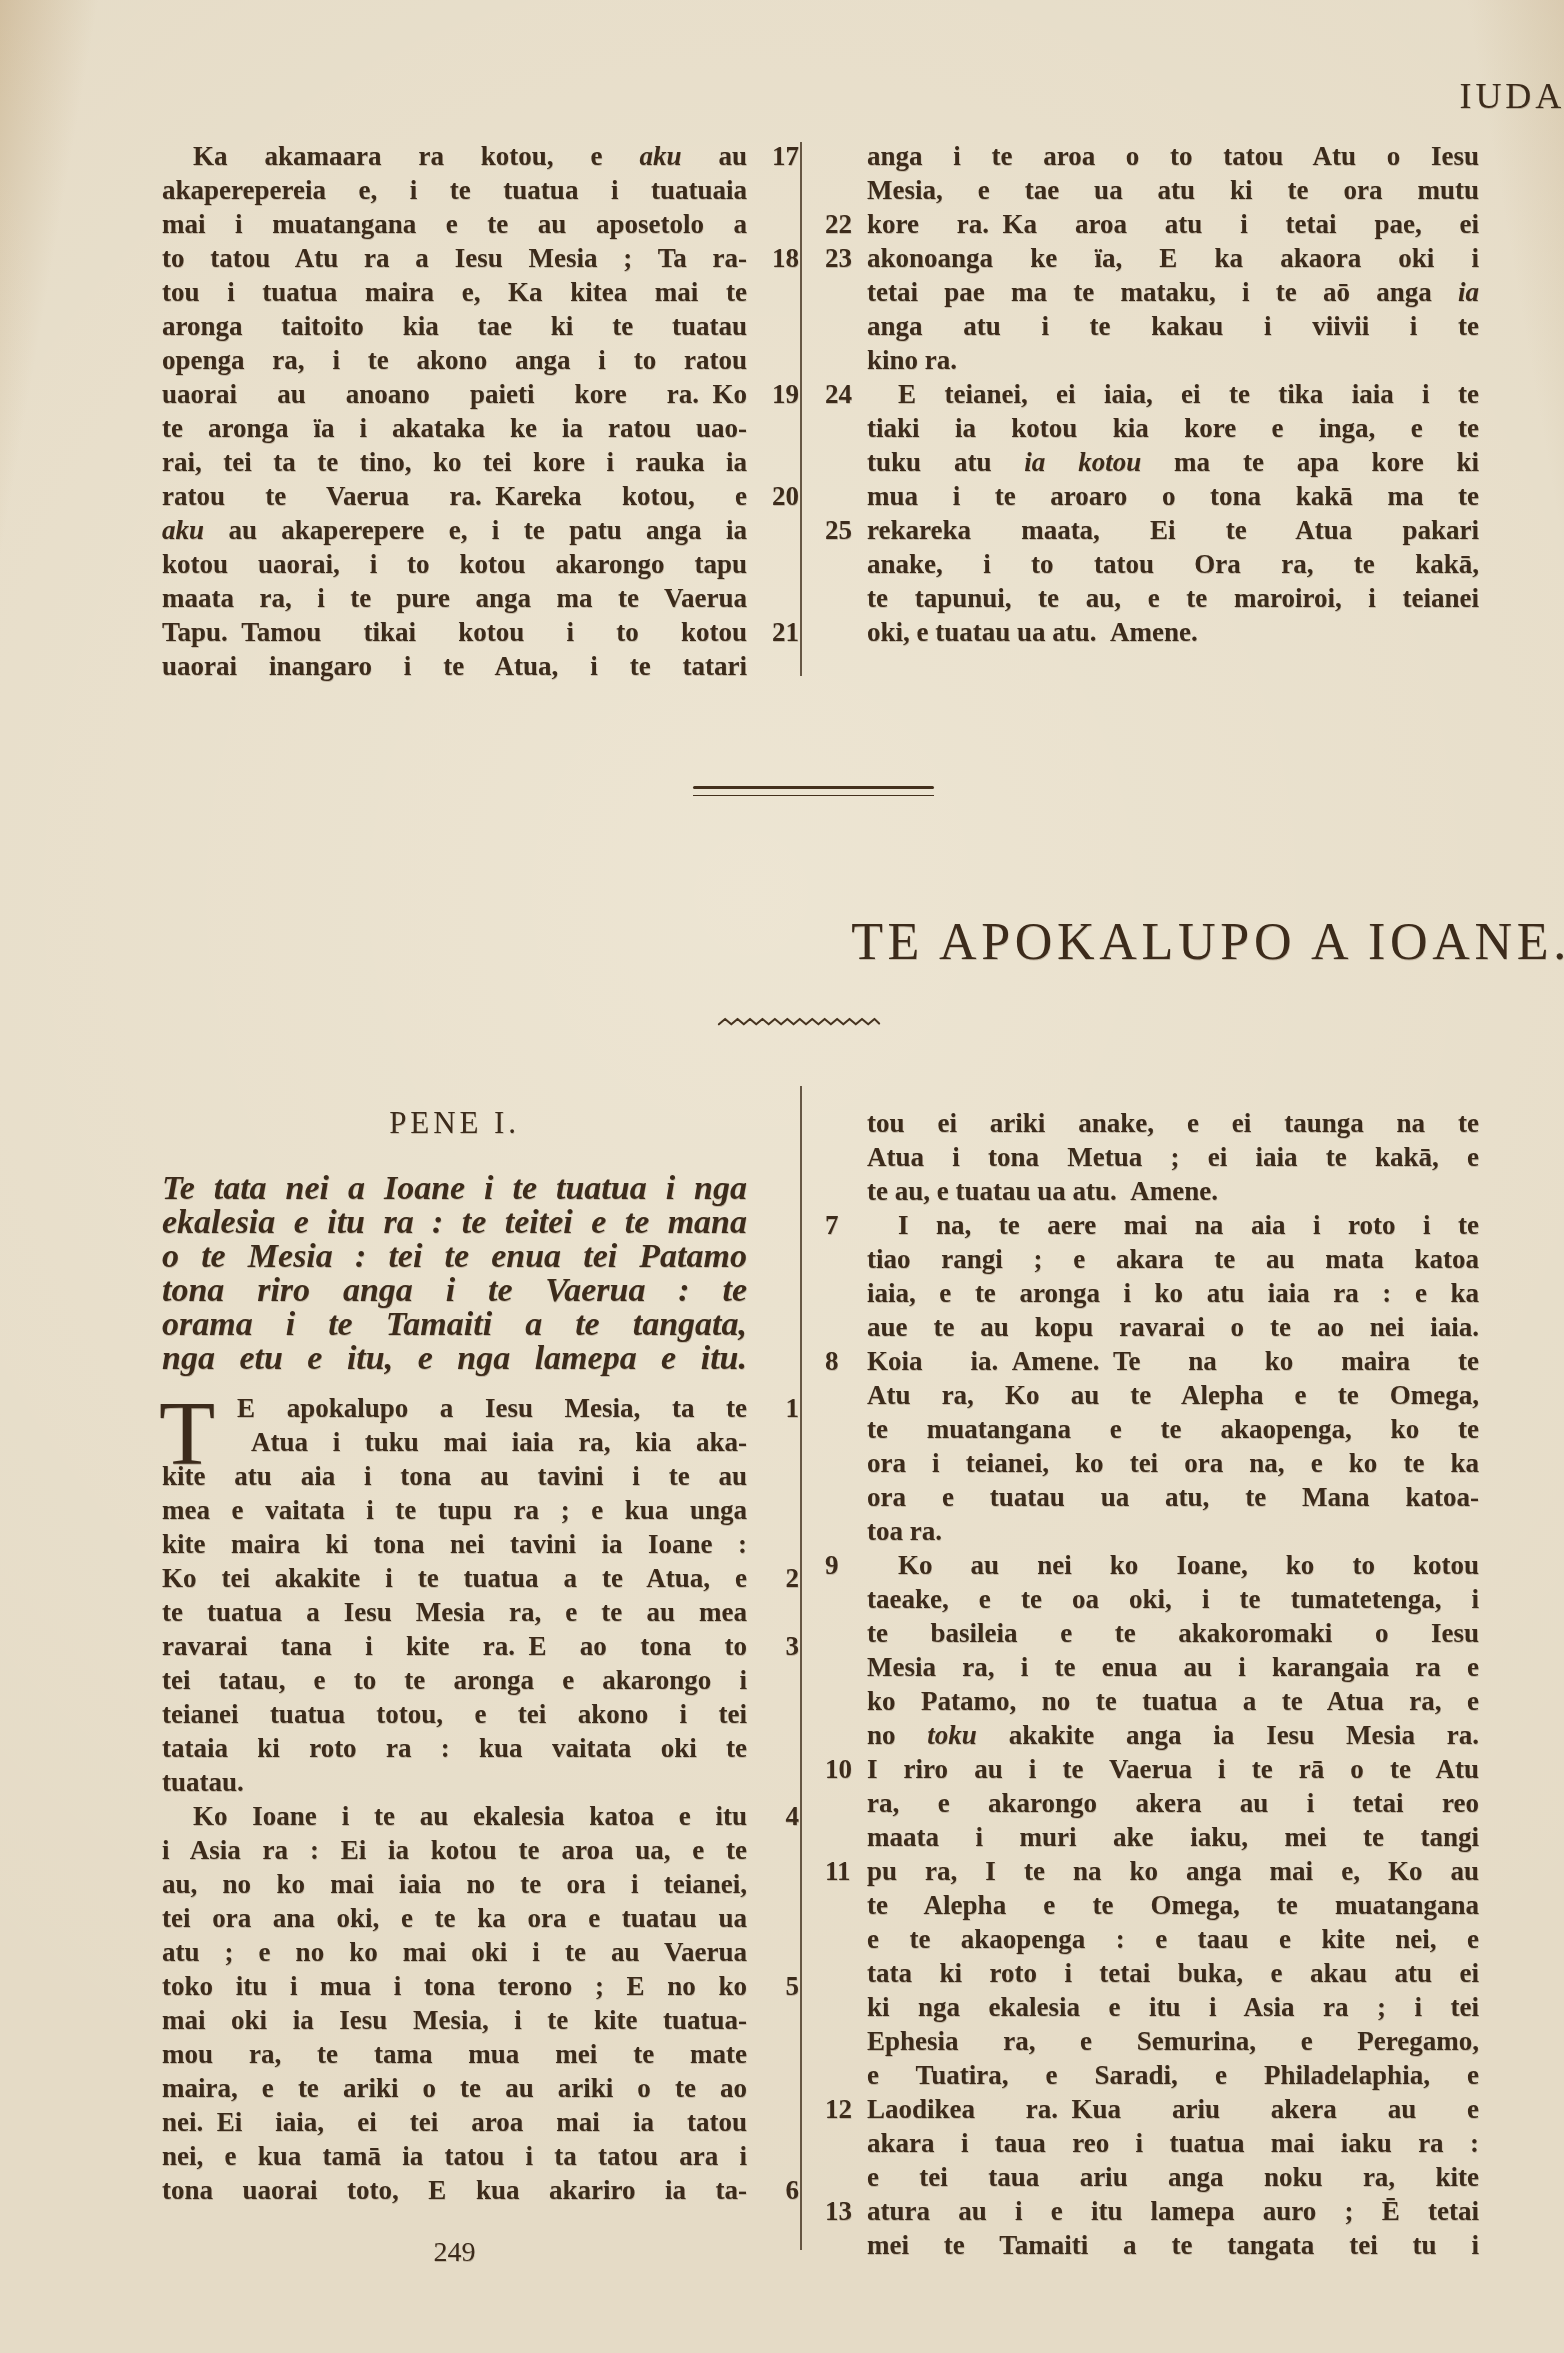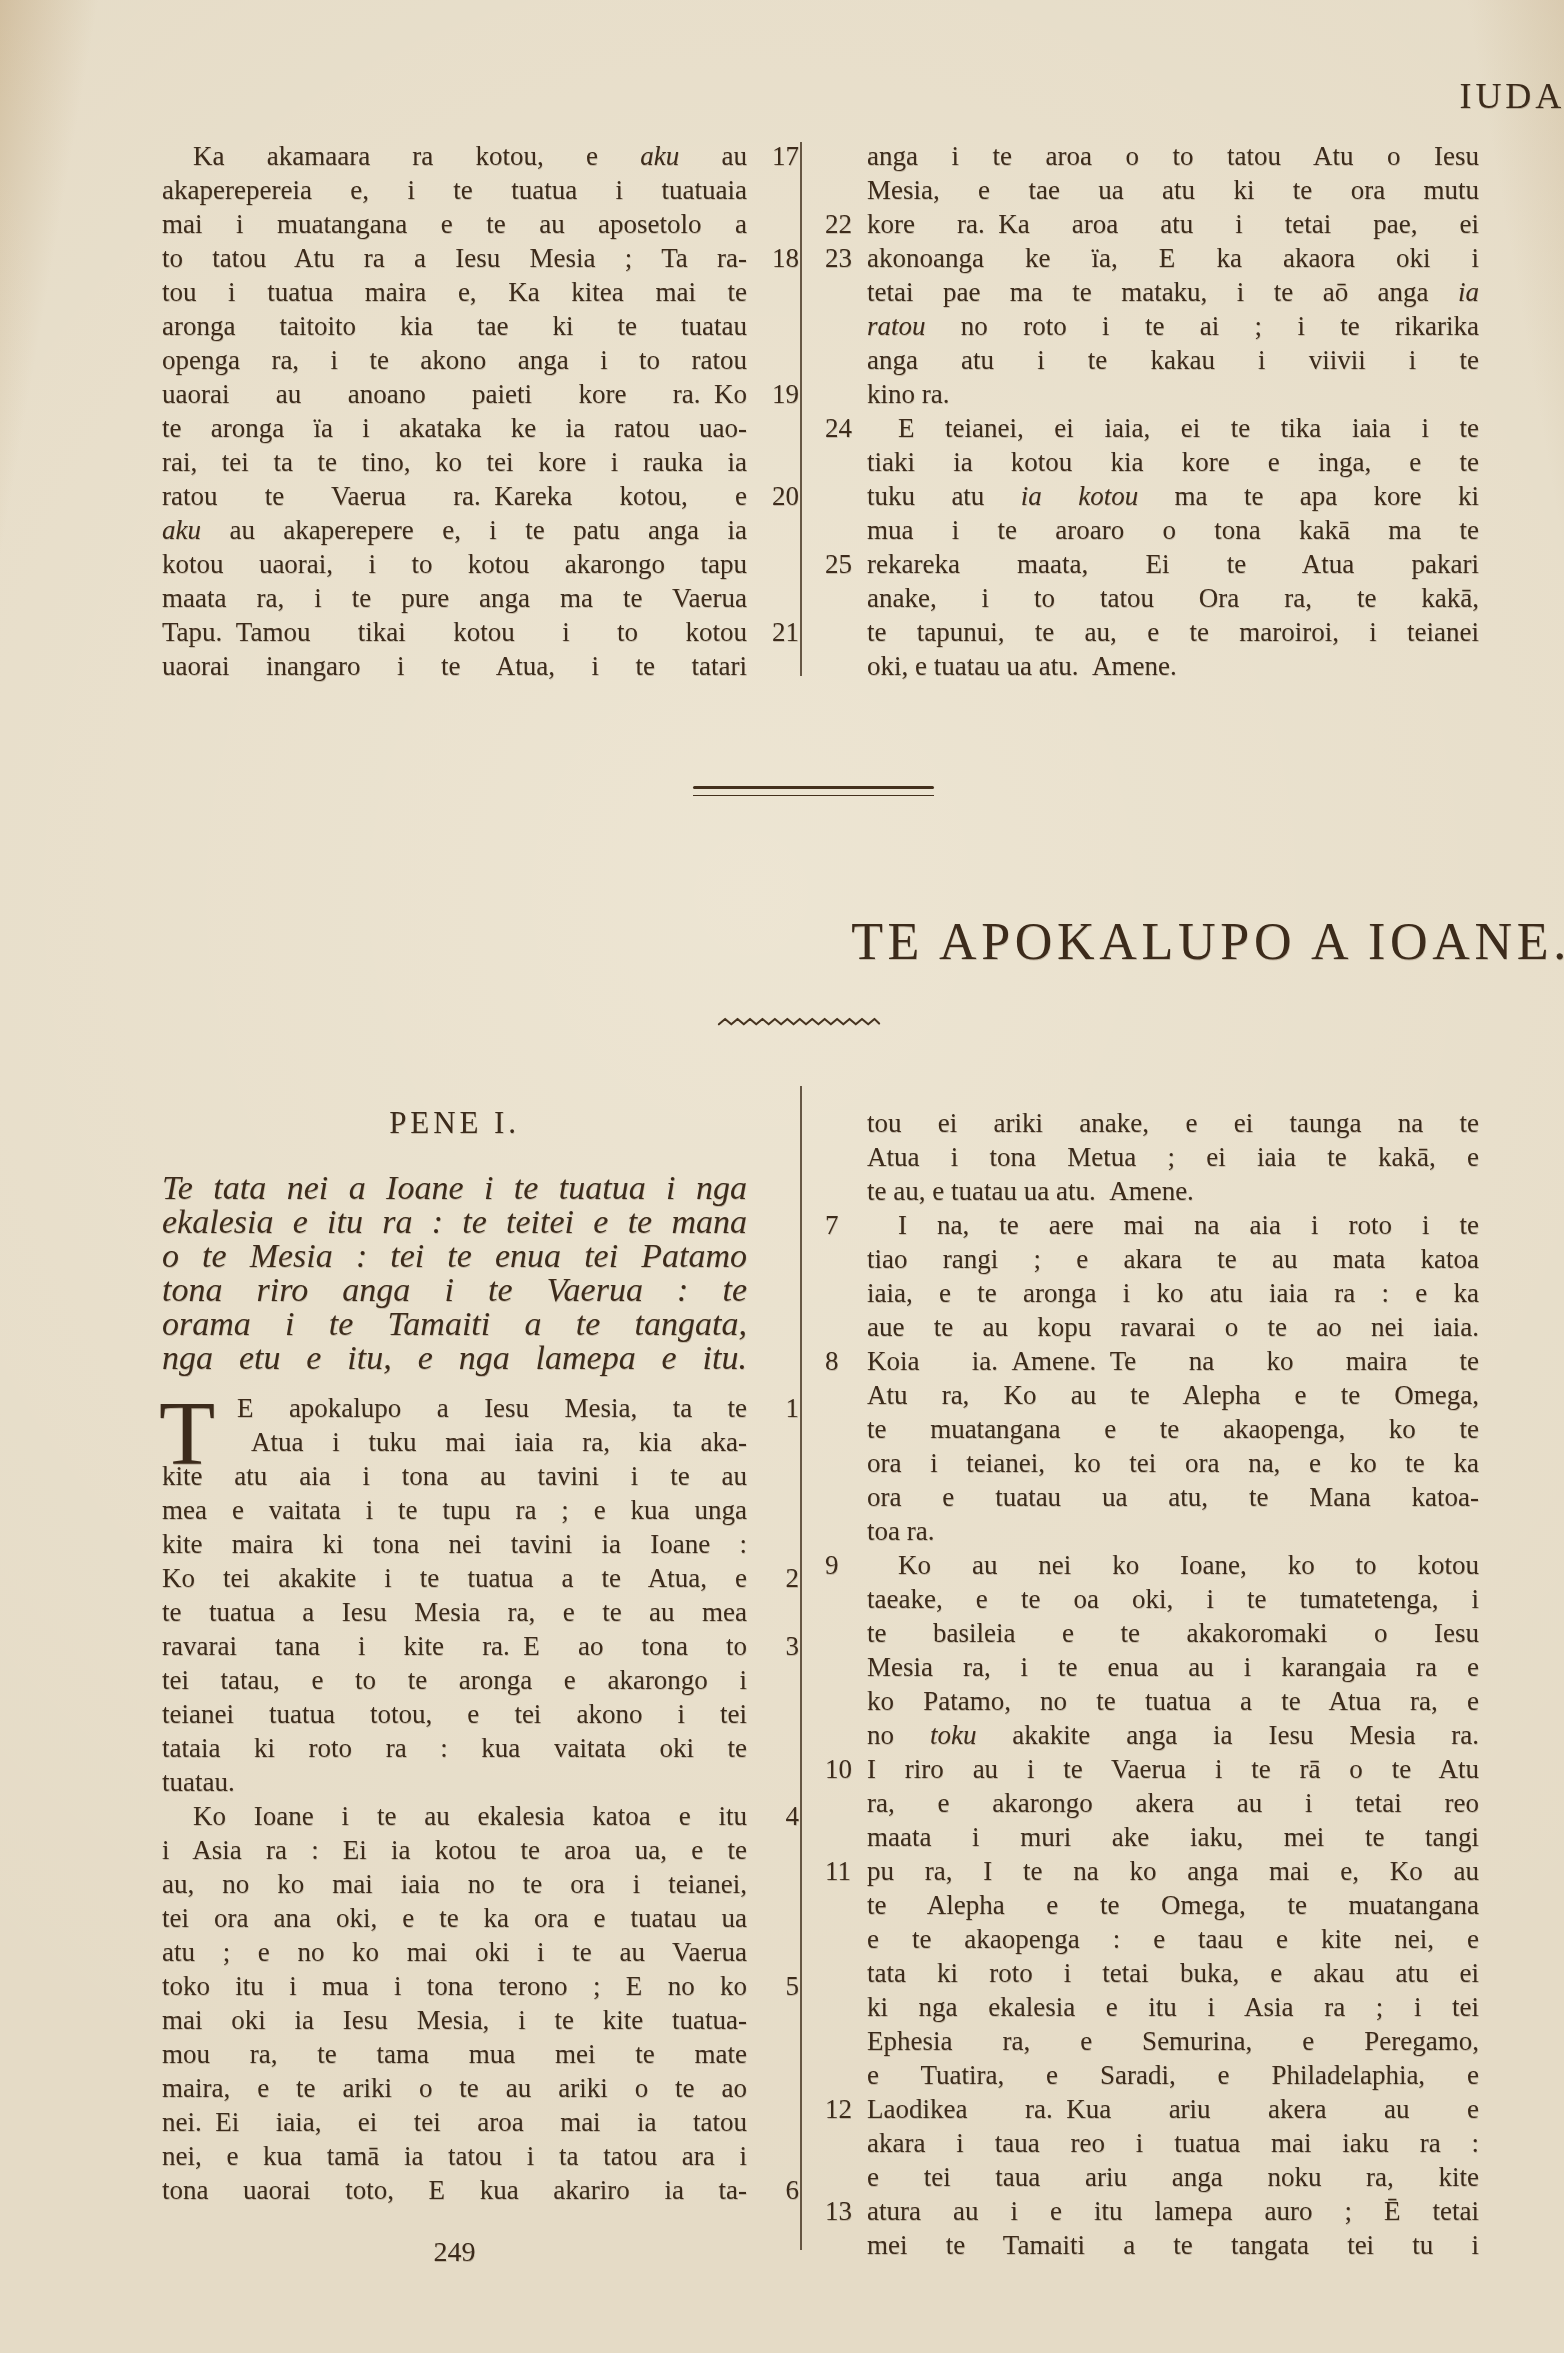--- a/index.html
+++ b/index.html
@@ -15,21 +15,21 @@
       linear-gradient(260deg, rgba(150,110,50,0.16) 0%, rgba(0,0,0,0) 5%),
       #e5dbc6;
   }
   .page *{text-shadow:0.5px 0.5px 0.3px rgba(62,42,22,0.22);}
   
   .running-head{
     position:absolute;left:60px;width:1518px;top:75px;
     text-align:right;font-size:36px;letter-spacing:3.9px;
   }
   
-  .col{position:absolute;}
+  .col{position:absolute;font-weight:bold;}
   .col-jude-left, .col-rev-left {left:162px;width:585px;}
   .col-jude-right,.col-rev-right{left:867px;width:612px;}
   .col-jude-left, .col-jude-right{top:139px;}
   .col-rev-left {top:1391px;}
   .col-rev-right{top:1106px;}
   .line{position:relative;height:34px;}
   .txt{
     display:block;font-size:27px;line-height:34px;
     text-align:justify;text-align-last:justify;text-justify:inter-word;
     white-space:nowrap;
@@ -148,23 +148,20 @@
         <span class="vnum">22</span>
       </div>
       <div class="line">
         <span class="txt"><span>akonoanga ke ïa, E ka akaora oki i</span></span>
         <span class="vnum">23</span>
       </div>
       <div class="line">
         <span class="txt"><span>tetai pae ma te mataku, i te aō anga </span><i>ia</i></span>
       </div>
       <div class="line">
-        <span class="txt"><i>ratou</i><span> no roto i te ai ; i te rikarika</span></span>
-      </div>
-      <div class="line">
         <span class="txt"><span>anga atu i te kakau i viivii i te</span></span>
       </div>
       <div class="line noj">
         <span class="txt"><span>kino ra.</span></span>
       </div>
       <div class="line ind">
         <span class="txt"><span>E teianei, ei iaia, ei te tika iaia i te</span></span>
         <span class="vnum">24</span>
       </div>
       <div class="line">

